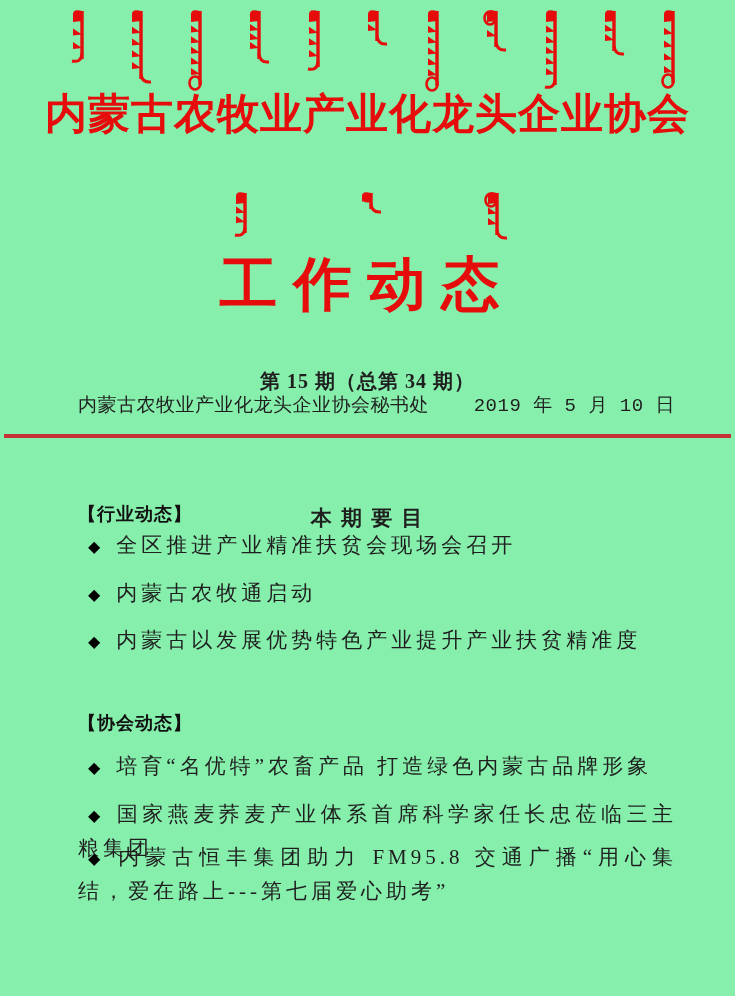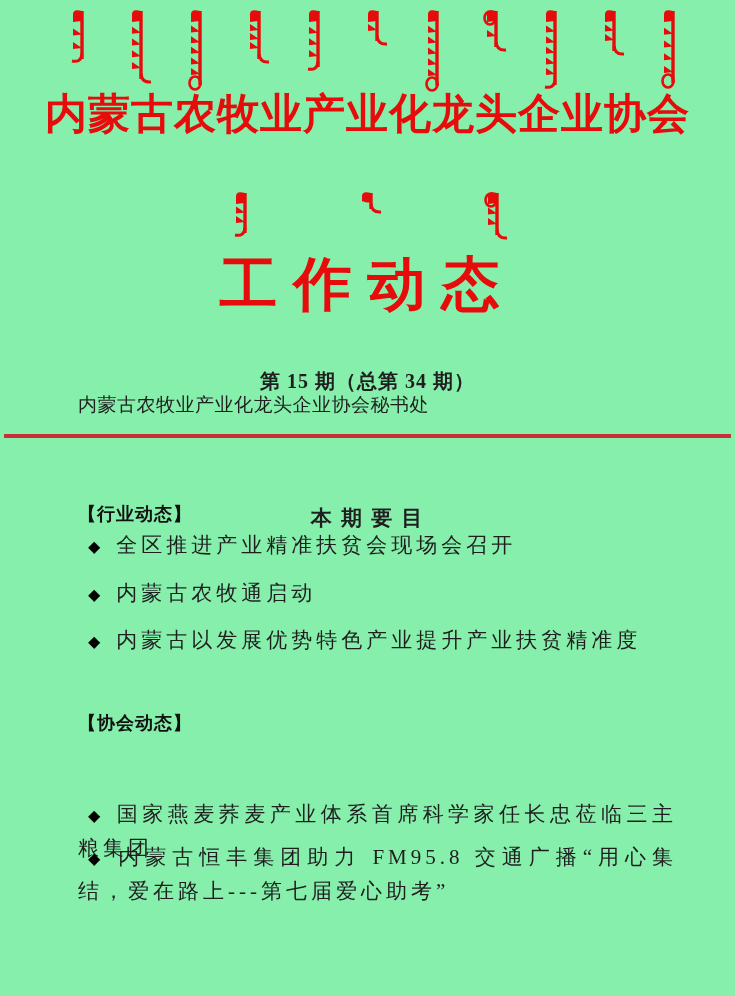--- a/index.html
+++ b/index.html
@@ -217,20 +217,21 @@
           <path d="M18,40 q1,9 10,8" fill="none" stroke="#e60c0c" stroke-width="3"></path>
         </svg></span>
   </div>
 
   <div class="main-title">工作动态</div>
 
   <div class="issue-line">第 15 期（总第 34 期）</div>
 
   <div class="pub-line">
     <span>内蒙古农牧业产业化龙头企业协会秘书处</span>
+    <span>2019 年 5 月 10 日</span>
   </div>
 
   <div class="red-rule"></div>
 
   <div class="toc-title">本 期 要 目</div>
 
   <div class="toc">
 
     <div class="sec-heading" style="top:503px">【行业动态】</div>
 
@@ -239,20 +240,23 @@
     </div>
     <div class="toc-item" style="top:624px">
       <span class="bullet">◆</span><span>内蒙古以发展优势特色产业提升产业扶贫精准度</span>
     </div>
     <div class="toc-item" style="top:577px">
       <span class="bullet">◆</span><span>内蒙古农牧通启动</span>
     </div>
 
     <div class="sec-heading" style="top:712px">【协会动态】</div>
 
+    <div class="toc-item" style="top:750px">
+      <span class="bullet">◆</span><span>培育“名优特”农畜产品 打造绿色内蒙古品牌形象</span>
+    </div>
     <div class="toc-item" style="top:798px">
       <span class="bullet">◆</span><span>国家燕麦荞麦产业体系首席科学家任长忠莅临三主粮集团</span>
     </div>
     <div class="toc-item" style="top:841px">
       <span class="bullet">◆</span><span>内蒙古恒丰集团助力 FM95.8 交通广播“用心集结，爱在路上---第七届爱心助考”</span>
     </div>
 
   </div>
 </div>
 

